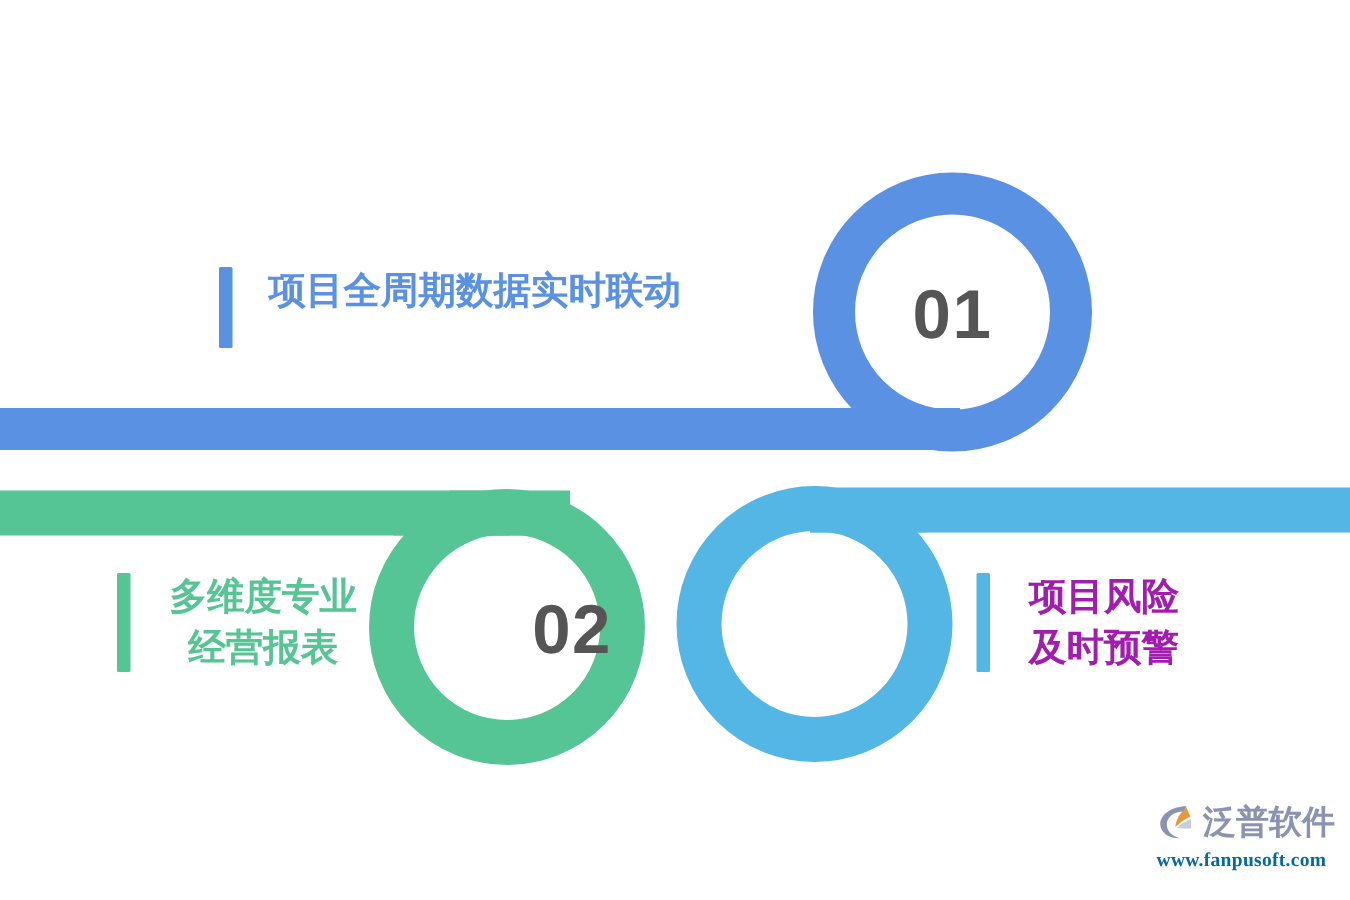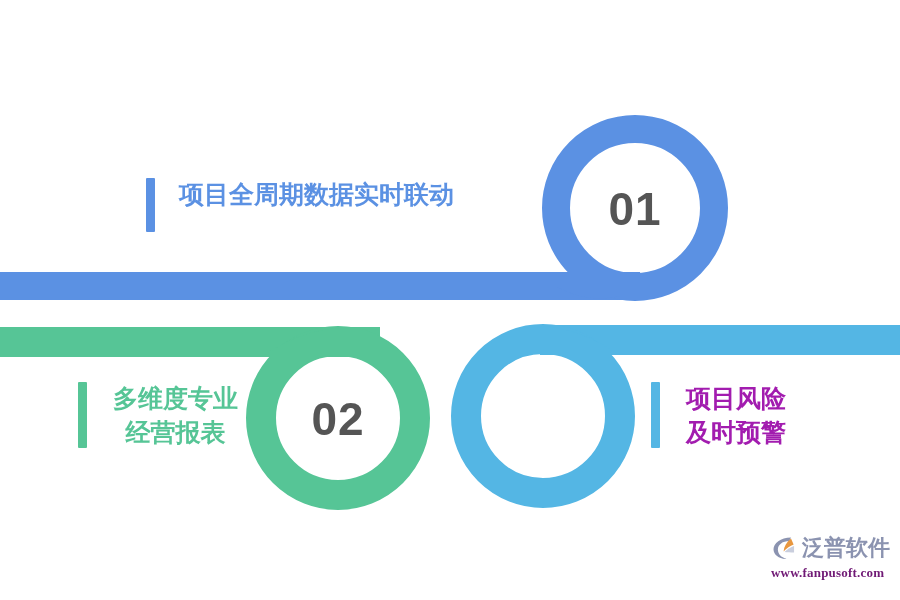--- a/index.html
+++ b/index.html
@@ -32,21 +32,21 @@
     position: absolute;
     width: 140px;
     text-align: center;
     font-size: 46px;
     font-weight: bold;
     color: #555555;
     letter-spacing: 1px;
     line-height: 1;
   }
   #num-01 { left: 565px; top: 186px; }
-  #num-02 { left: 268px; top: 396px; }
+  #num-02 { left: 268px; top: 396px; text-align: right; }
   #num-03 { left: 473px; top: 394px; }
 
   
   .label-block {
     position: absolute;
     display: flex;
     align-items: flex-start;
   }
   .accent-bar {
     width: 9px;
@@ -98,21 +98,21 @@
     font-size: 22px;
     font-weight: bold;
     color: #8b93b0;
     letter-spacing: 0px;
     line-height: 1;
   }
   .brand-url {
     font-family: "Liberation Serif", "DejaVu Serif", serif;
     font-size: 13px;
     font-weight: bold;
-    color: #701a75;
+    color: #0369a1;
     margin-top: 3px;
     margin-left: 1px;
     letter-spacing: 0.2px;
   }
 </style>
 </head>
 <body>
 
 <div id="canvas">
 

